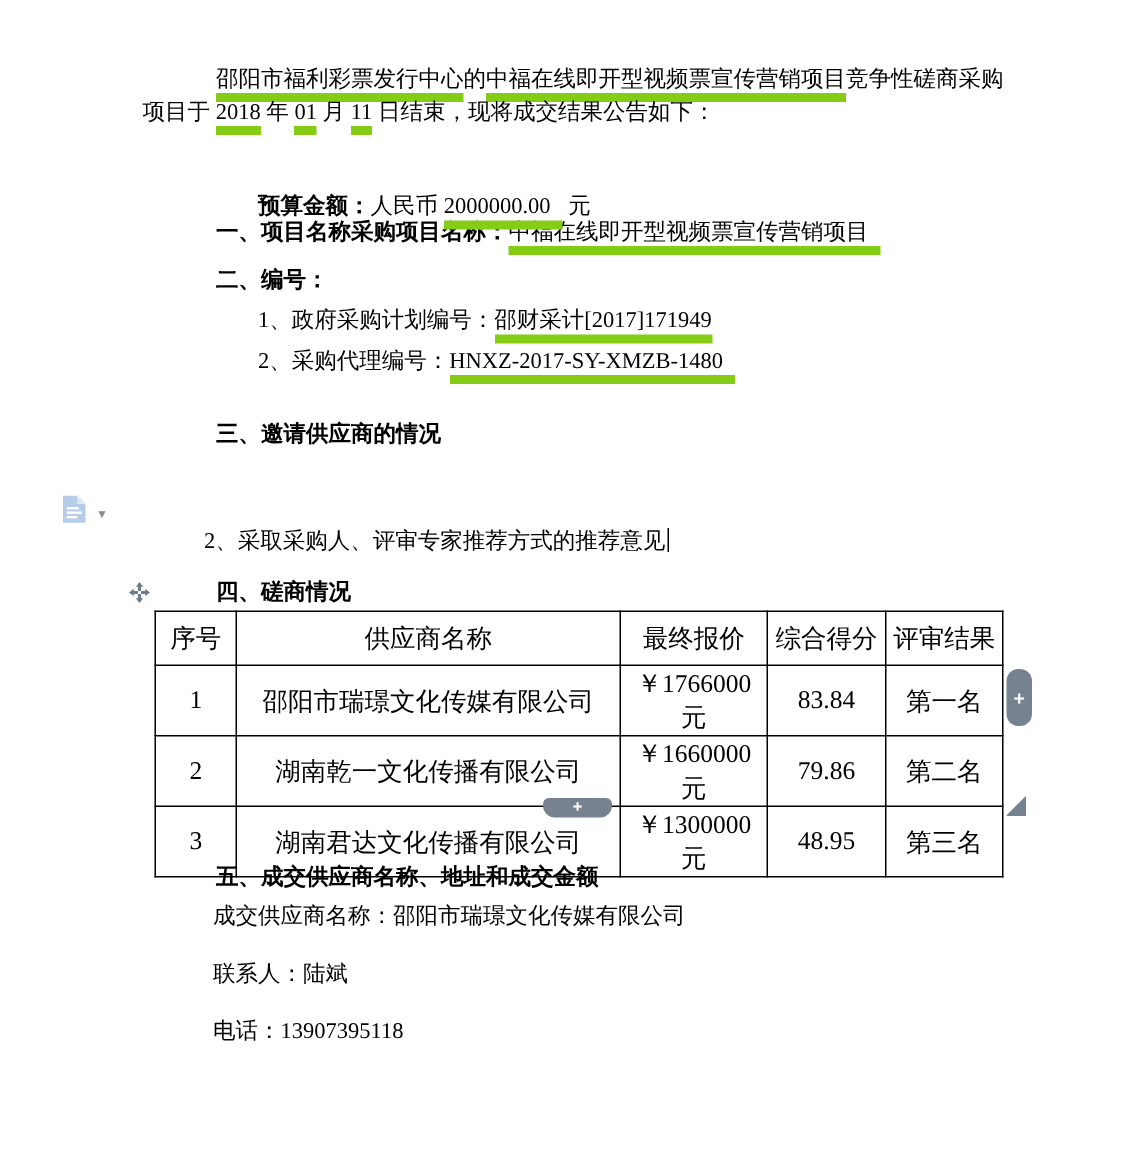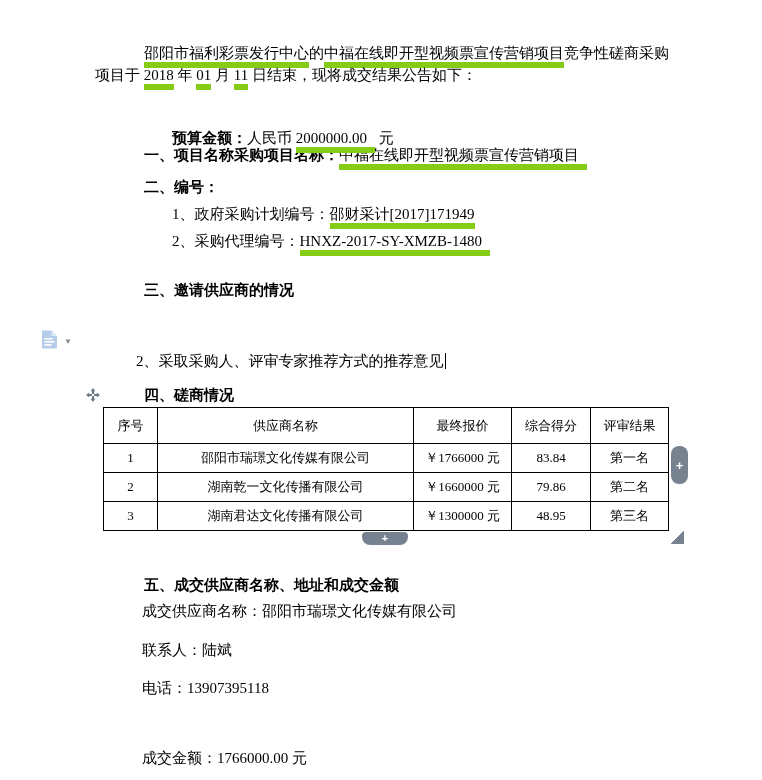--- a/index.html
+++ b/index.html
@@ -30,21 +30,21 @@
   
   .paste-widget { left: 40px; top: 329px; display: flex; align-items: center; }
   .paste-arrow { font-size: 8px; color: #8a8a8a; margin-left: 5px; line-height: 8px; }
   
   table.doc-table {
     position: absolute; left: 103px; top: 407px;
     border-collapse: collapse; table-layout: fixed;
   }
   table.doc-table th, table.doc-table td {
     border: 1px solid #000; text-align: center; vertical-align: middle;
-    font-weight: normal; font-size: 13px; padding: 0; overflow: hidden;
+    font-weight: normal; font-size: 17px; padding: 0; overflow: hidden;
   }
   table.doc-table th { height: 36px; }
   table.doc-table td { height: 29px; }
   
   .move-handle { left: 86px; top: 388px; width: 14px; height: 14px; }
   .add-col-btn {
     left: 671px; top: 446px; width: 17px; height: 38px;
     background: #76828f; border-radius: 8px;
     color: #fff; font-weight: 700; font-size: 13px;
     display: flex; align-items: center; justify-content: center;
@@ -148,15 +148,14 @@
   </table>
 
   <div class="abs add-col-btn">+</div>
   <div class="abs add-row-btn">+</div>
   <div class="abs resize-handle"></div>
 
   <p class="abs b" style="left:144px; top:576px;">五、成交供应商名称、地址和成交金额</p>
   <p class="abs" style="left:142px; top:602px;">成交供应商名称：邵阳市瑞璟文化传媒有限公司</p>
   <p class="abs" style="left:142px; top:641px;">联系人：陆斌</p>
   <p class="abs" style="left:142px; top:679px;">电话：13907395118</p>
-  <p class="abs" style="left:142px; top:749px;">成交金额：1766000.00 元</p>
 
 </div>
 
 </body></html>

